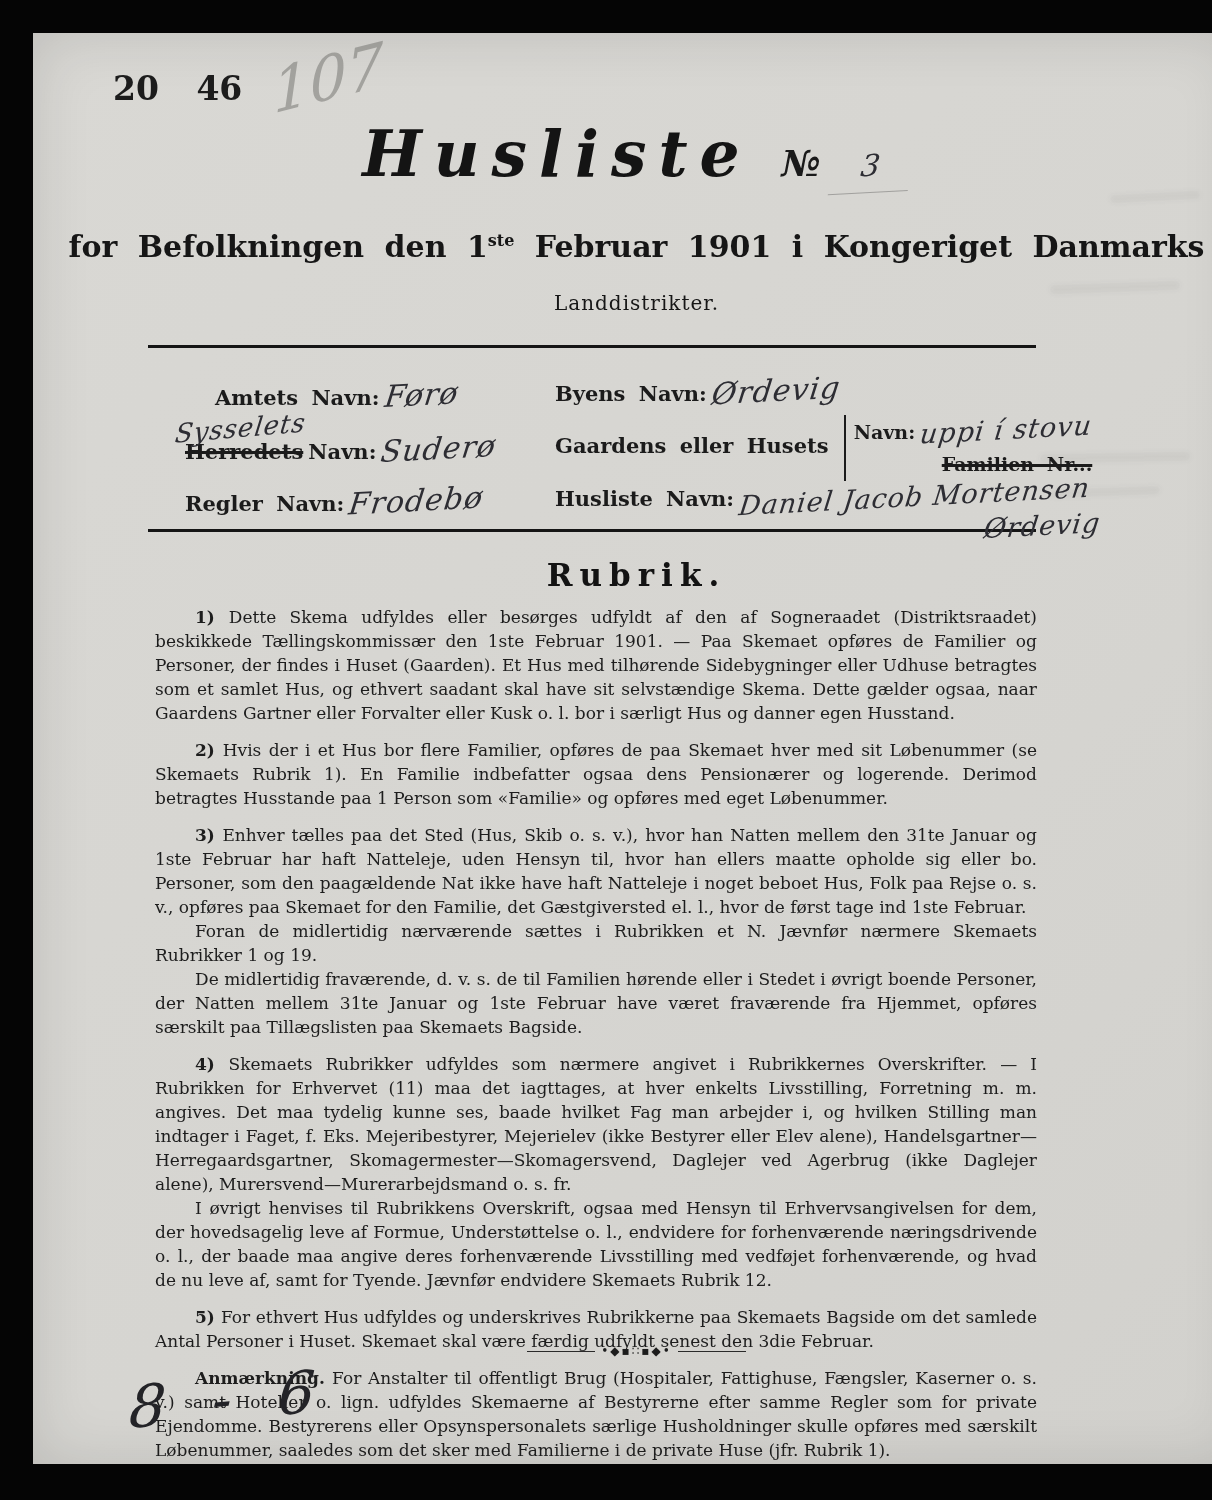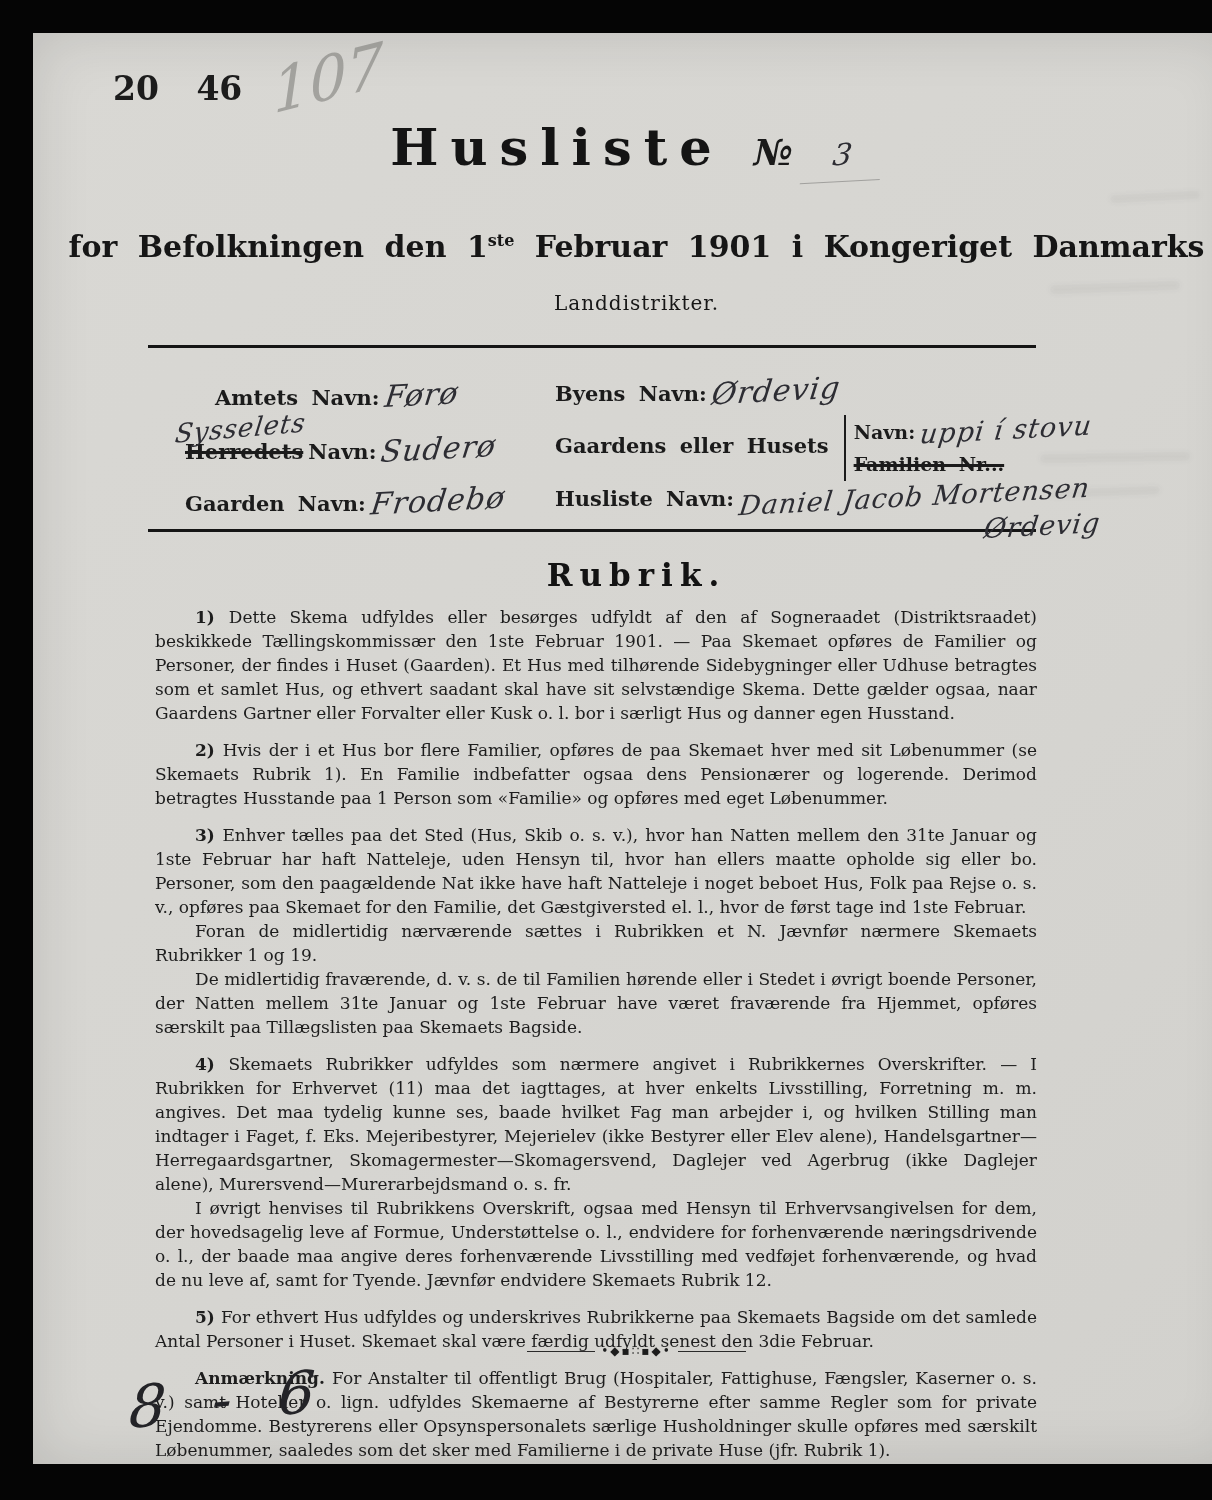--- a/index.html
+++ b/index.html
@@ -7,42 +7,42 @@
           font-family:"DejaVu Serif", serif;}
   .paper{position:absolute;left:33px;top:33px;width:1207px;height:1431px;
          background:linear-gradient(135deg,#d9d8d4 0%,#d6d5d1 55%,#d2d1cd 100%);
          box-shadow:inset 0 0 60px rgba(0,0,0,0.12);}
   
   .corner-number{position:absolute;left:80px;top:36px;font-size:33px;font-weight:bold;
                  color:#1c1c1c;word-spacing:26px;}
   .pencil{position:absolute;left:238px;top:10px;font-size:60px;font-style:italic;
           color:rgba(110,110,106,0.5);transform:rotate(-14deg) skewX(-12deg);}
   .title-row{position:absolute;left:0;top:84px;width:100%;text-align:center;white-space:nowrap;}
-  .title-main{font-size:51px;font-weight:bold;letter-spacing:12px;color:#141414;}
+  .title-main{font-size:63px;font-weight:bold;letter-spacing:12px;color:#141414;font-style:italic;}
   .title-no{font-size:36px;font-weight:bold;font-style:italic;color:#1a1a1a;margin-left:30px;}
   .title-no-value{display:inline-block;font-size:44px;font-style:italic;color:#3a3a40;
                   transform:rotate(-4deg) skewX(-8deg);margin-left:10px;min-width:80px;
                   border-bottom:1px solid rgba(60,60,60,0.35);line-height:52px;}
   .subtitle{position:absolute;left:0;top:196px;width:100%;text-align:center;
             font-size:30px;font-weight:bold;color:#161616;word-spacing:10px;}
   .subtitle sup{font-size:16px;}
   .subtitle2{position:absolute;left:0;top:258px;width:100%;text-align:center;
              font-size:20px;font-weight:normal;color:#161616;letter-spacing:1px;}
   .rule-line{position:absolute;left:115px;width:888px;height:3px;background:#151515;}
   .rule-line.r1{top:312px;}
   .rule-line.r2{top:496px;}
   
   .flabel{font-size:21px;font-weight:bold;color:#1b1b1b;word-spacing:6px;}
   .hand{display:inline-block;font-style:italic;color:#2d2d33;
         font-size:30px;transform:rotate(-3deg) skewX(-10deg);letter-spacing:1px;}
   .frow{position:absolute;white-space:nowrap;}
   .row1L{left:182px;top:344px;}
   .row1R{left:522px;top:340px;}
   .row2L{left:152px;top:398px;}
-  .row2R{left:522px;top:382px;}
+  .row2R{left:522px;top:382px;text-align:right;}
   .row3L{left:152px;top:450px;}
   .row3R{left:522px;top:448px;}
   .struck{text-decoration:line-through;text-decoration-thickness:2.5px;}
   .sysselets{position:absolute;left:-10px;top:-26px;font-size:26px;transform:rotate(-5deg) skewX(-12deg);}
   .herred-wrap{position:relative;display:inline-block;}
   .brace-stack{display:inline-block;vertical-align:middle;margin-left:10px;
                border-left:2px solid #1b1b1b;padding-left:8px;}
   .brace-stack .line{display:block;line-height:30px;white-space:nowrap;}
   .brace-stack .line .flabel{font-size:19px;}
   .hand-sm{font-size:27px;}
@@ -111,21 +111,21 @@
           <span class="flabel">Navn:</span>
           <span class="hand hand-sm">uppi í stovu</span>
         </span>
         <span class="line">
           <span class="flabel struck">Familien Nr...</span>
         </span>
       </span>
     </div>
 
     <div class="frow row3L">
-      <span class="flabel">Gaarden Navn:</span>
+      <span class="flabel">Regler Navn:</span>
       <span class="hand">Frodebø</span>
     </div>
     <div class="frow row3R">
       <span class="flabel">Husliste Navn:</span>
       <span class="hand hand-sm">Daniel Jacob Mortensen</span>
       <span class="ejer-line2"><span class="hand hand-sm">Ørdevig</span></span>
     </div>
 
     <div class="rule-line r2"></div>
 

